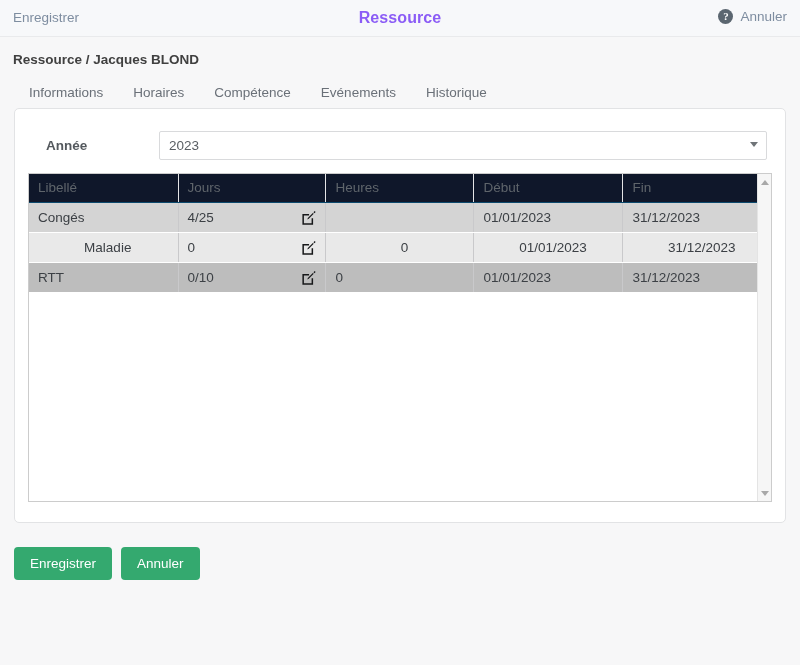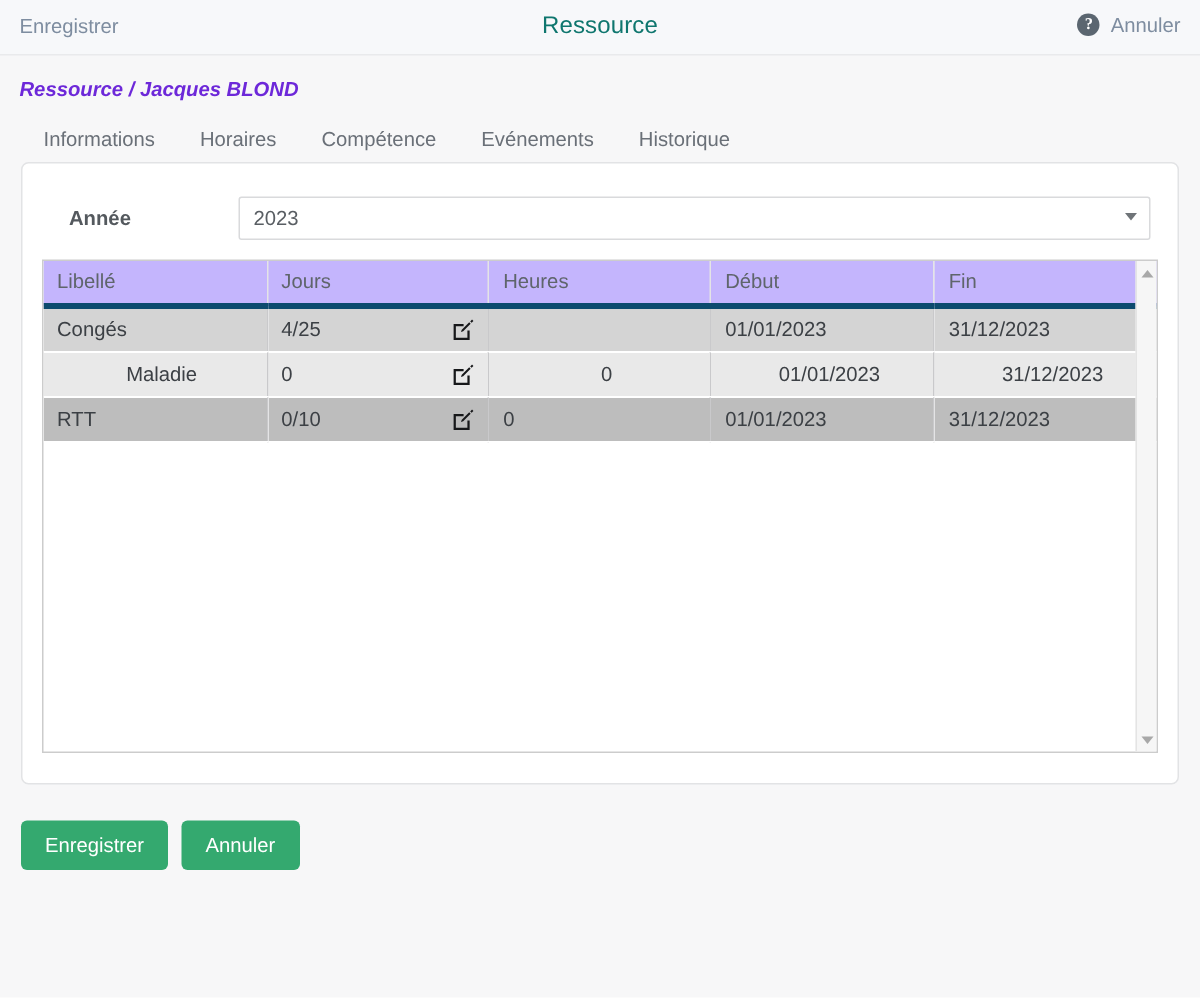--- a/index.html
+++ b/index.html
@@ -28,22 +28,22 @@
     left: 13px;
     top: 10px;
     font-size: 13.5px;
     color: #7e8da0;
     cursor: pointer;
   }
   .topbar-title {
     width: 100%;
     text-align: center;
     font-size: 16px;
-    font-weight: normal;
-    color: #0f766e;
+    font-weight: bold;
+    color: #8b5cf6;
     letter-spacing: .1px;
   }
   .topbar-right {
     position: absolute;
     right: 13px;
     top: 9px;
     display: flex;
     align-items: center;
     gap: 7px;
   }
@@ -64,22 +64,21 @@
     font-size: 13.5px;
     color: #7e8da0;
     cursor: pointer;
   }
 
   
   .breadcrumb {
     margin: 15px 0 0 13px;
     font-size: 13.5px;
     font-weight: bold;
-    font-style: italic;
-    color: #6d28d9;
+    color: #404040;
   }
 
   
   .tabs {
     margin: 11px 0 0 14px;
     display: flex;
     align-items: flex-end;
     height: 30px;
     position: relative;
     z-index: 3;
@@ -173,28 +172,28 @@
     width: 100%;
     table-layout: fixed;
   }
   table.grid col.c-lib   { width: 147px; }
   table.grid col.c-jours { width: 146px; }
   table.grid col.c-heu   { width: 146px; }
   table.grid col.c-deb   { width: 147px; }
   table.grid col.c-fin   { width: 146px; }
 
   table.grid th {
-    background: #c4b5fd;
+    background: #0f172a;
     font-weight: normal;
     font-size: 13.5px;
     color: #5f656b;
     text-align: left;
     padding: 6px 0 7px 9px;
     border-right: 1px solid #e4e4e6;
-    border-bottom: 4px solid #0c4a6e;
+    border-bottom: 1px solid #0c4a6e;
   }
   table.grid th:last-child { border-right: none; }
 
   table.grid td {
     font-size: 13.5px;
     color: #3c4045;
     padding: 6px 0 7px 9px;
     border-right: 1px solid #c9c9cb;
     border-bottom: 1px solid #ffffff;
     height: 30px;

